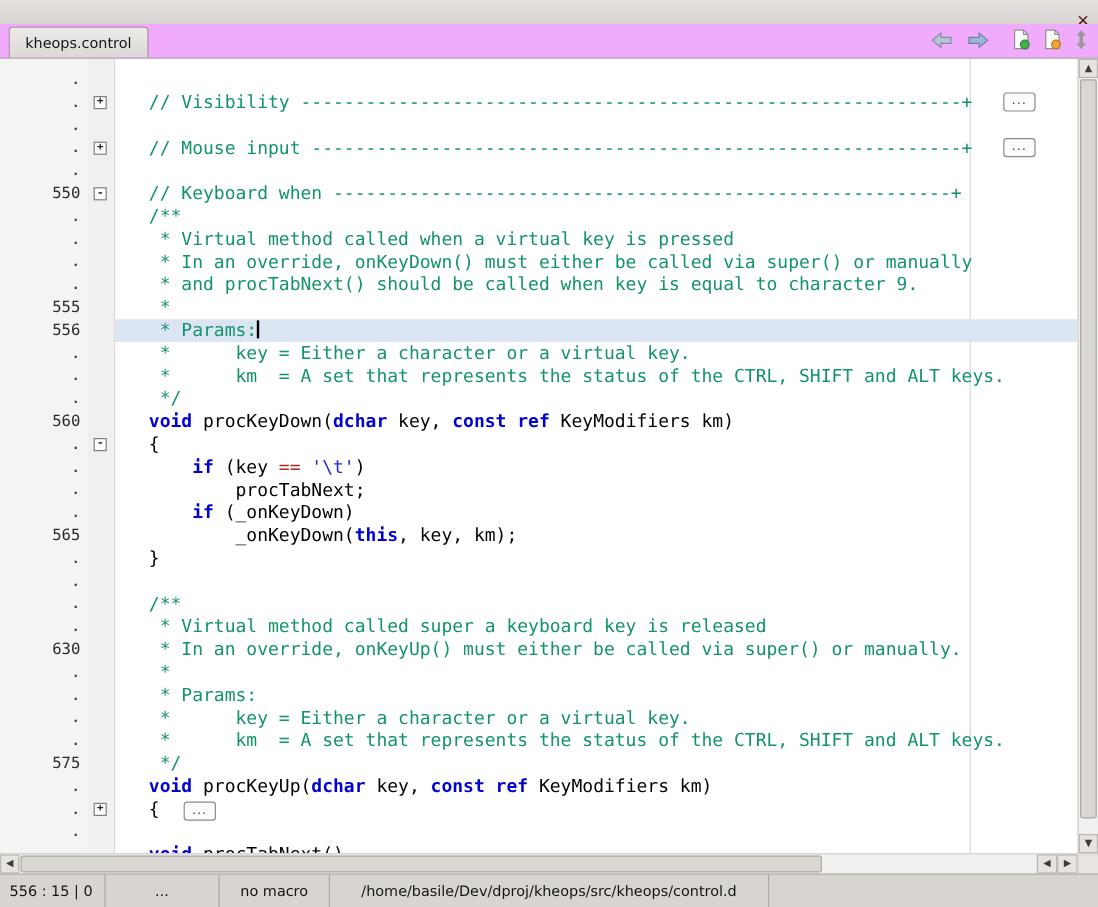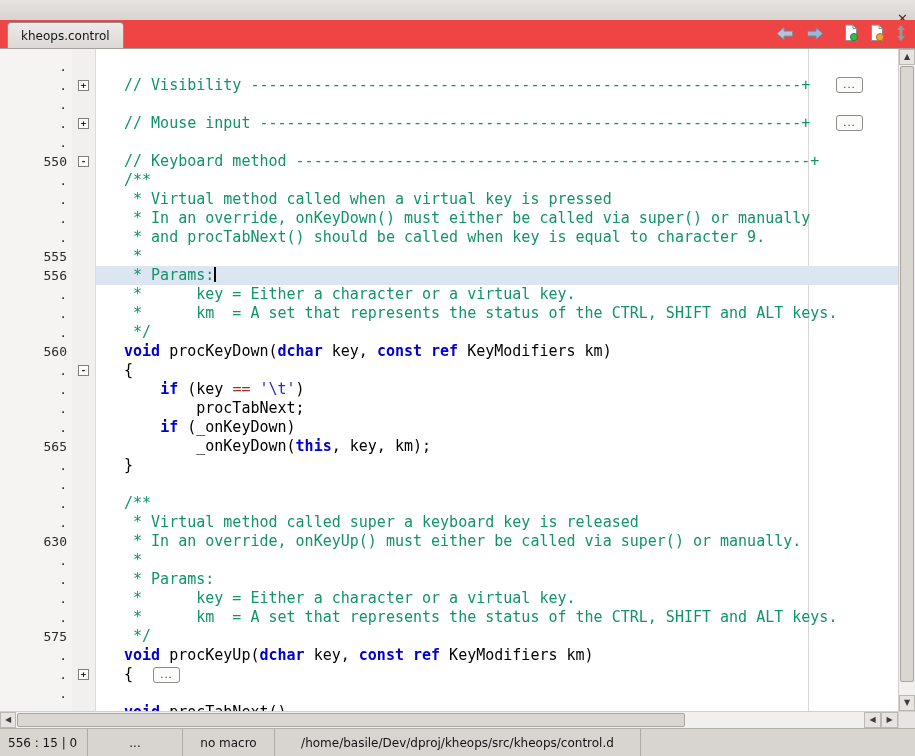--- a/index.html
+++ b/index.html
@@ -4,21 +4,21 @@
 <style>
   html,body{margin:0;padding:0}
   body{width:915px;height:756px;position:relative;overflow:hidden;background:#d6d3cf;font-family:"DejaVu Sans",sans-serif}
 
   
   .titlebar{position:absolute;top:0;left:0;right:0;height:36px;background:linear-gradient(#e6e3e0,#cdc9c5);display:flex;align-items:flex-end;justify-content:center;border-bottom:1px solid #b5b1ad;box-sizing:border-box}
   .title{font-size:12px;font-weight:bold;color:#151515}
   .close{position:absolute;right:7px;top:50%;transform:translateY(-50%);font-size:13px;font-weight:bold;color:#5d1a1a;line-height:1;cursor:default}
 
   
-  .tabbar{position:absolute;top:20px;left:0;right:0;height:29px;background:#ef4444;border-bottom:1px solid #a5a19d;box-sizing:border-box}
+  .tabbar{position:absolute;top:20px;left:0;right:0;height:29px;background:#f0abfc;border-bottom:1px solid #a5a19d;box-sizing:border-box}
   .tab{position:absolute;left:7px;bottom:0;height:26px;padding:0 13px;background:linear-gradient(#edebe9,#dbd8d5);border:1px solid #8f8b87;border-bottom:none;border-radius:4px 4px 0 0;font-size:12px;color:#141414;display:flex;align-items:center;box-sizing:border-box}
   .tab-toolbar{position:absolute;right:8px;top:50%;transform:translateY(-55%);display:flex;align-items:center}
   .tbtn{display:flex;align-items:center;justify-content:center;margin-left:10px}
   .tbtn.gap{margin-left:18px}
 
   
   .editor{position:absolute;top:49px;left:0;width:898px;height:662px;background:#ffffff;overflow:hidden}
   .gutter-bg{position:absolute;top:0;bottom:0;left:0;width:72px;background:#f5f4f3}
   .foldcol-bg{position:absolute;top:0;bottom:0;left:72px;width:24px;background:#f1f0ef;border-right:1px solid #dcdbda;box-sizing:border-box}
   .margin-line{position:absolute;top:0;bottom:0;left:808px;width:1px;background:var(--c-margin_line,#d8d8d8)}
@@ -139,21 +139,21 @@
       <div class="ed-row">
         <div class="gut">.</div>
         <div class="fold-cell"></div>
         <div class="code-cell"></div>
       </div>
       <div class="ed-row">
         <div class="gut">550</div>
         <div class="fold-cell">
           <span class="foldbox">-</span>
         </div>
-        <div class="code-cell"><span class="tok-cmt">// Keyboard method ---------------------------------------------------------+</span></div>
+        <div class="code-cell"><span class="tok-cmt">// Keyboard when ---------------------------------------------------------+</span></div>
       </div>
       <div class="ed-row">
         <div class="gut">.</div>
         <div class="fold-cell"></div>
         <div class="code-cell"><span class="tok-cmt">/**</span></div>
       </div>
       <div class="ed-row">
         <div class="gut">.</div>
         <div class="fold-cell"></div>
         <div class="code-cell"><span class="tok-cmt"> * Virtual method called when a virtual key is pressed</span></div>

